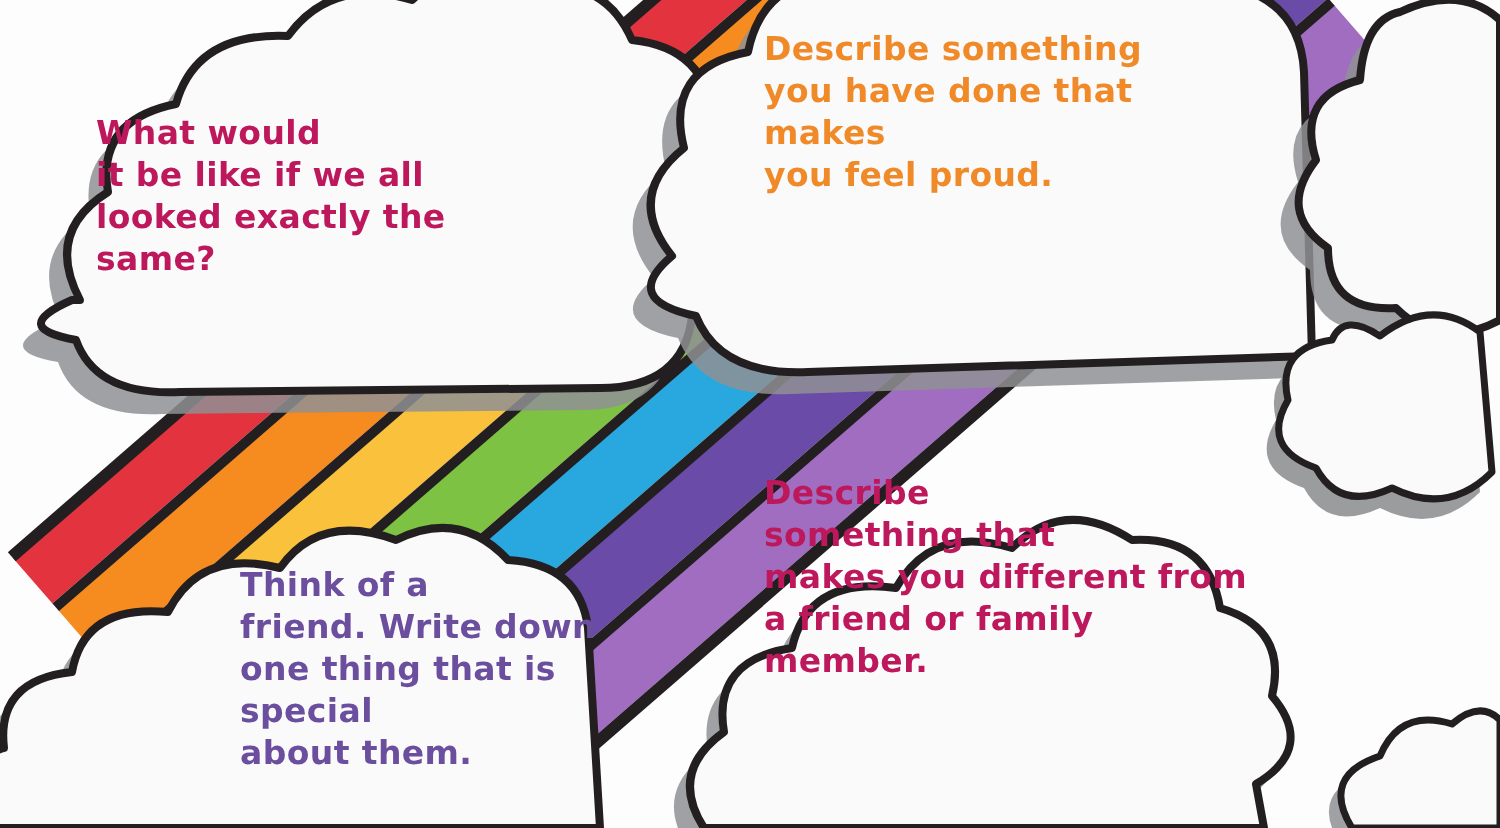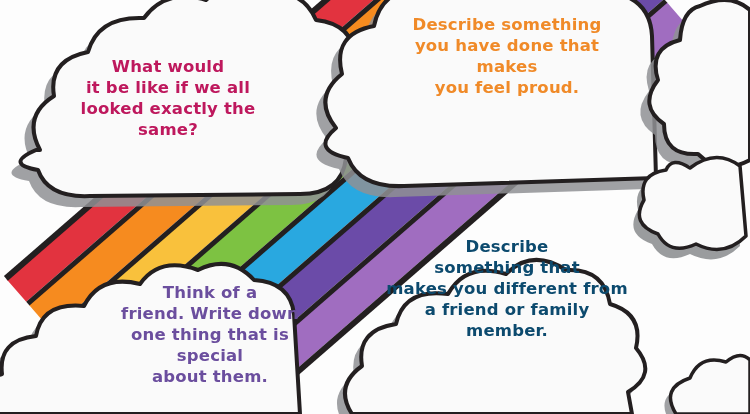--- a/index.html
+++ b/index.html
@@ -5,32 +5,31 @@
   html,body{margin:0;padding:0;}
   body{
     width:750px;height:414px;
     background:#fdfdfd;
     font-family:"DejaVu Sans", sans-serif;
     overflow:hidden;position:relative;
   }
   #scene{position:absolute;inset:0;width:750px;height:414px;}
   .caption{
     position:absolute;
-    text-align:center;
     line-height:1.28;
     font-weight:600;
     letter-spacing:.2px;
     white-space:pre-line;
     pointer-events:none;
     font-family:"DejaVu Sans", sans-serif;
   }
   #cap-green{left:48px;top:56px;width:240px;font-size:16.5px;color:#be185d;}
   #cap-orange{left:382px;top:14px;width:250px;font-size:16.5px;color:#F08A28;}
-  #cap-purple{left:100px;top:282px;width:220px;font-size:16.5px;color:#6B4E9E;}
-  #cap-gold{left:382px;top:236px;width:250px;font-size:16.5px;color:#0c4a6e;}
+  #cap-purple{left:120px;top:282px;width:220px;font-size:16.5px;color:#6B4E9E;}
+  #cap-gold{left:382px;top:236px;width:250px;font-size:16.5px;color:#be185d;}
 </style>
 </head>
 <body>
 
 <div id="scene">
 
   <svg viewBox="0 0 750 414" width="750" height="414" preserveAspectRatio="none">
 
     <defs>
 

